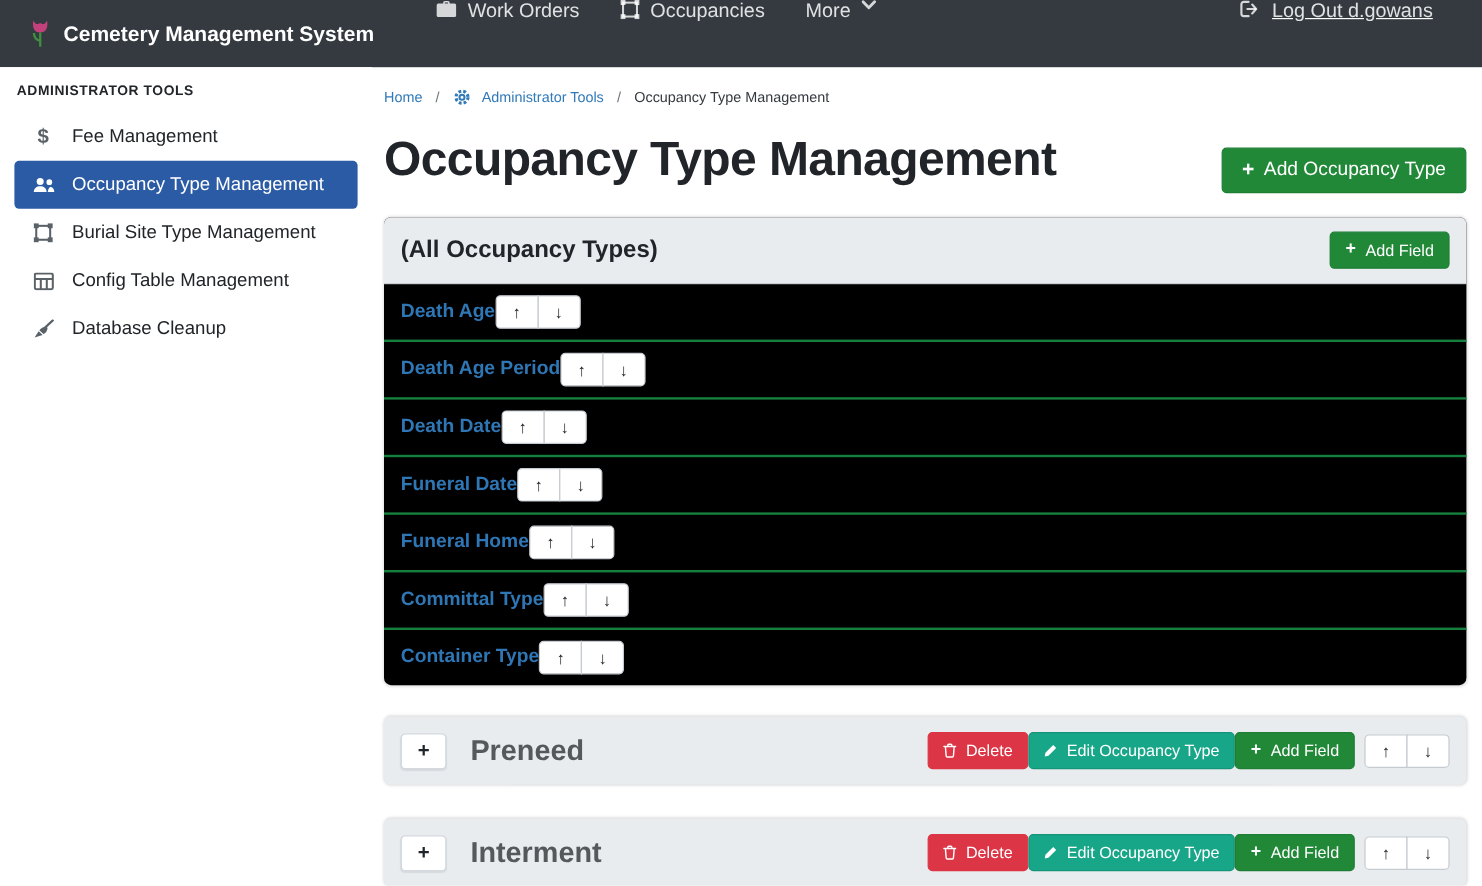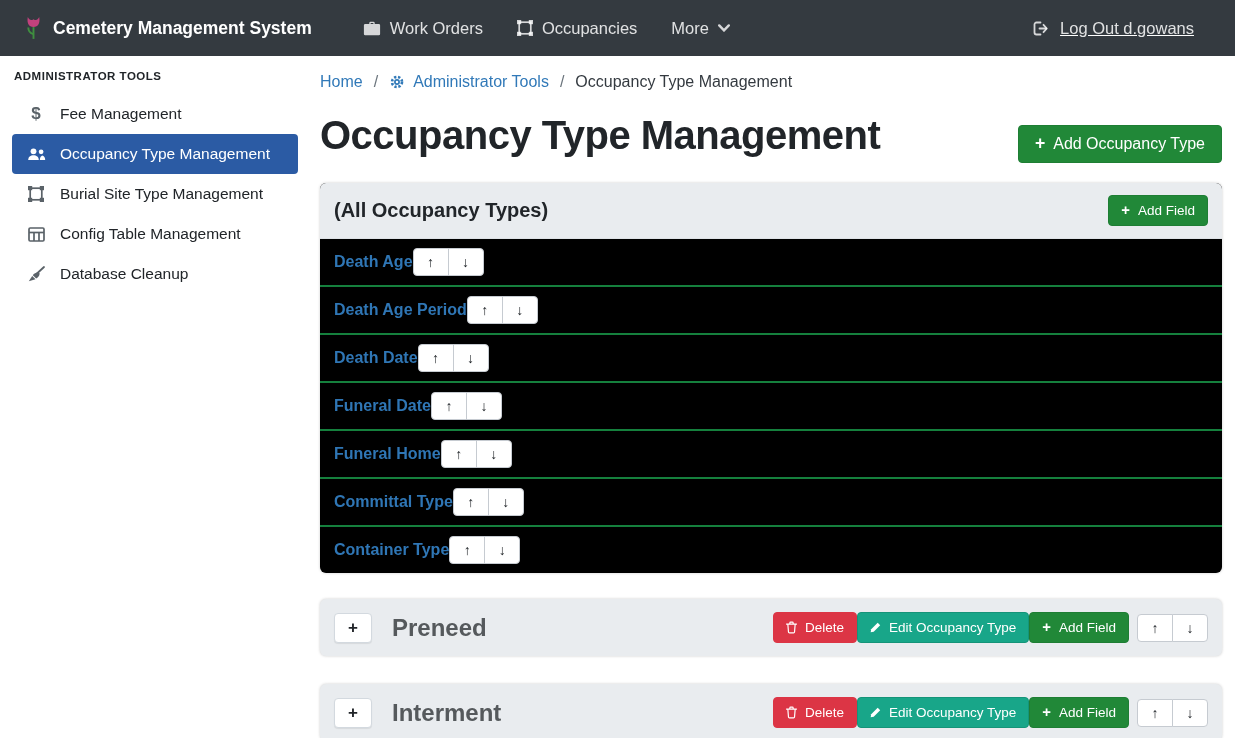--- a/index.html
+++ b/index.html
@@ -4,38 +4,38 @@
 <style>
   * { box-sizing: border-box; margin: 0; padding: 0; }
   html, body { width: 1235px; height: 738px; overflow: hidden; }
   body { font-family: "Liberation Sans", sans-serif; background: #fff; color: #212529; }
   button { font-family: inherit; cursor: pointer; }
 
   
   .navbar { height: 56px; background: #343a40; display: flex; align-items: center; padding: 0 24px; color: #fff; }
   .brand { display: flex; align-items: center; gap: 10px; font-weight: 700; font-size: 17.5px; color: #fff; cursor: pointer; }
   .nav-links { display: flex; align-items: center; margin-left: 34px; }
-  .nav-link { display: flex; align-items: center; gap: 9px; padding: 0 17px; height: 56px; color: rgba(255,255,255,.85); font-size: 16.5px; cursor: pointer; }
+  .nav-link { display: flex; align-items: flex-start; gap: 9px; padding: 0 17px; height: 56px; color: rgba(255,255,255,.85); font-size: 16.5px; cursor: pointer; }
   .nav-right { margin-left: auto; text-decoration: underline; }
   .nav-icon { display: inline-flex; color: rgba(255,255,255,.8); }
 
   
   .layout { display: flex; height: 716px; }
 
   
   .sidebar { width: 310px; flex: 0 0 310px; padding-top: 12px; background: #fff; }
   .sidebar-heading { padding: 2px 14px 12px; font-size: 11.5px; font-weight: 700; letter-spacing: .5px; color: #212529; }
   .side-item { display: flex; align-items: center; gap: 13px; height: 40px; margin: 0 12px; padding: 0 10px 0 13px; border-radius: 4px; font-size: 15.5px; color: #212529; cursor: pointer; }
   .side-item .s-icon { width: 22px; display: inline-flex; justify-content: center; color: #5a6268; font-weight: 700; }
   .side-item.active { background: #2b5ba4; color: #fff; }
   .side-item.active .s-icon { color: #fff; }
 
   
   .main { flex: 1; padding: 0 13px 0 10px; }
-  .breadcrumb { display: flex; align-items: center; gap: 11px; padding: 17px 0 8px; font-size: 16px; }
+  .breadcrumb { display: flex; align-items: center; gap: 11px; padding: 17px 0 8px; font-size: 12px; }
   .crumb-link { color: #3179b8; display: flex; align-items: center; gap: 8px; cursor: pointer; text-decoration: none; }
   .crumb-sep { color: #6c757d; }
   .crumb-current { color: #343a40; }
 
   .title-row { display: flex; justify-content: space-between; align-items: flex-start; padding: 14px 0 20px; }
   .page-title { font-size: 40px; font-weight: 600; color: #212529; letter-spacing: -0.5px; }
 
   
   .btn { display: inline-flex; align-items: center; gap: 8px; border: 1px solid transparent; border-radius: 4px; color: #fff; }
   .btn-lg { font-size: 16px; padding: 9px 16px; margin-top: 12px; }

